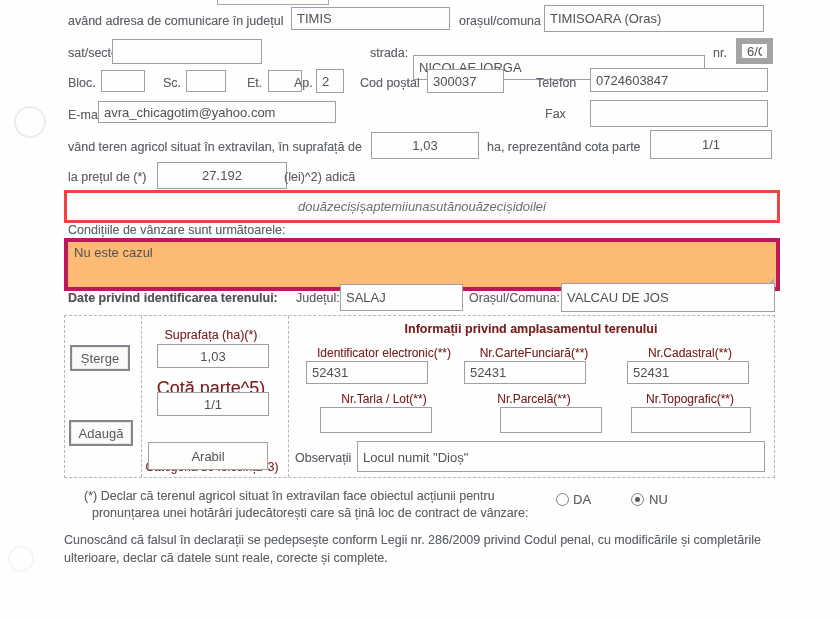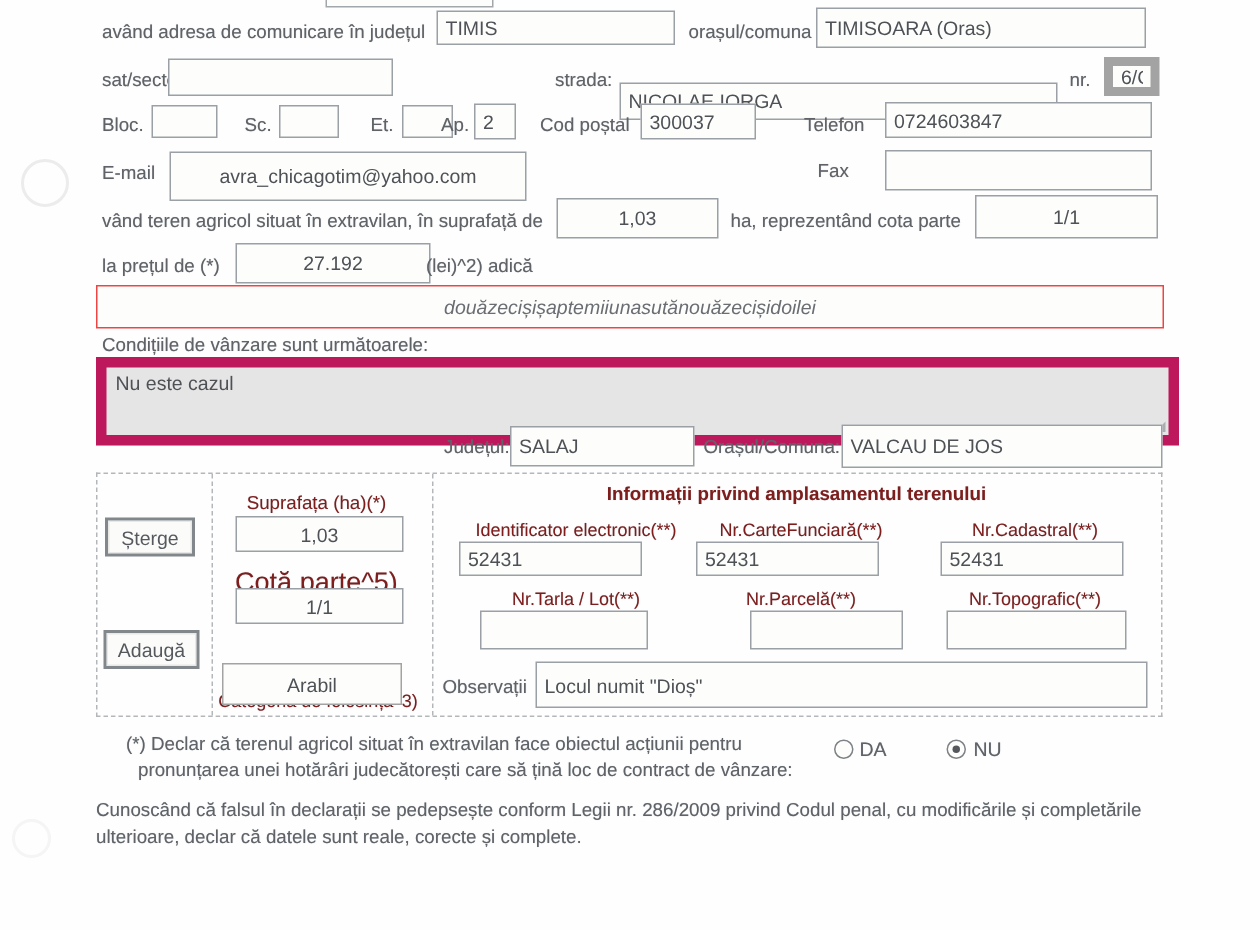--- a/index.html
+++ b/index.html
@@ -12,24 +12,24 @@
   .lbl{position:absolute;font-size:12.5px;color:#5f6368;white-space:nowrap;
        text-shadow:0 0 0.5px rgba(110,115,120,.55);}
   .bold{font-weight:bold;color:#4f5357;}
   .box{position:absolute;border:1px solid #9aa0a5;background:#fdfdfc;
        font-family:"Liberation Sans","DejaVu Sans",sans-serif;
        font-size:13px;color:#4e5256;padding:0 5px;box-sizing:border-box;
        outline:none;}
   .box.center{text-align:center;}
   .box.dark{border:6px solid #a3a3a3;}
   .frag{position:absolute;border:1px solid #a2a7ab;background:#fdfdfc;}
-  .wordsbox{position:absolute;border:1px solid #ef4444;background:#fdfdfc;
+  .wordsbox{position:absolute;border:3px solid #ef4444;background:#fdfdfc;
        display:flex;align-items:center;justify-content:center;}
   .wordsbox span{font-style:italic;font-size:13px;color:#6a6e72;}
-  .condbox{position:absolute;border:7px solid #be185d;background:#e5e5e5;}
+  .condbox{position:absolute;border:4px solid #be185d;background:#fdba74;}
   .condbox textarea{width:100%;height:100%;border:none;background:transparent;
        font-family:"Liberation Sans","DejaVu Sans",sans-serif;font-size:13px;
        color:#4e5256;padding:3px 6px;box-sizing:border-box;resize:none;outline:none;}
   .resize-handle{position:absolute;right:2px;bottom:2px;width:0;height:0;
        border-left:7px solid transparent;border-bottom:7px solid #a9adb0;}
   .table{position:absolute;left:64px;top:315px;width:711px;height:163px;
        border:1px dashed #b3b7ba;box-sizing:border-box;}
   .vline{position:absolute;top:0;bottom:0;width:0;border-left:1px dashed #b3b7ba;}
   .btn{position:absolute;border:2px solid #82878b;background:#fbfbfa;
        font-family:"Liberation Sans","DejaVu Sans",sans-serif;
@@ -74,21 +74,21 @@
   <div class="lbl" style="left:247px;top:76px;">Et.</div>
   <input class="box" style="left: 268px; top: 70px; width: 34px; height: 22px;" value="">
   <div class="lbl" style="left:294px;top:76px;text-align:right;">Ap.</div>
   <input class="box" style="left: 316px; top: 69px; width: 28px; height: 24px;" value="2">
   <div class="lbl" style="left:360px;top:76px;">Cod poștal</div>
   <input class="box" style="left: 427px; top: 69px; width: 77px; height: 24px;" value="300037">
   <div class="lbl" style="left:536px;top:76px;">Telefon</div>
   <input class="box" style="left: 590px; top: 68px; width: 178px; height: 24px;" value="0724603847">
 
   <div class="lbl" style="left:68px;top:108px;">E-mail</div>
-  <input class="box" style="left: 113px; top: 101px; width: 238px; height: 33px; text-align: center;" value="avra_chicagotim@yahoo.com">
+  <input class="box" style="left: 98px; top: 101px; width: 238px; height: 22px;" value="avra_chicagotim@yahoo.com">
   <div class="lbl" style="left:545px;top:107px;">Fax</div>
   <input class="box" style="left: 590px; top: 100px; width: 178px; height: 27px;" value="">
 
   <div class="lbl" style="left:68px;top:140px;">vând teren agricol situat în extravilan, în suprafață de</div>
   <input class="box center" style="left: 371px; top: 132px; width: 108px; height: 27px;" value="1,03">
   <div class="lbl" style="left:487px;top:140px;">ha, reprezentând cota parte</div>
   <input class="box center" style="left: 650px; top: 130px; width: 122px; height: 29px;" value="1/1">
 
   <div class="lbl" style="left:68px;top:170px;">la prețul de (*)</div>
   <input class="box center" style="left: 157px; top: 162px; width: 130px; height: 27px;" value="27.192">
@@ -97,20 +97,21 @@
   <div class="wordsbox" style="left:64px;top:190px;width:710px;height:27px;">
     <span>douăzecișișaptemiiunasutănouăzecișidoilei</span>
   </div>
 
   <div class="lbl" style="left:68px;top:223px;">Condițiile de vânzare sunt următoarele:</div>
   <div class="condbox" style="left:64px;top:238px;width:708px;height:45px;">
     <textarea style="">Nu este cazul</textarea>
     <div class="resize-handle"></div>
   </div>
 
+  <div class="lbl bold" style="left:68px;top:291px;">Date privind identificarea terenului:</div>
   <div class="lbl" style="left:296px;top:291px;">Județul:</div>
   <input class="box" style="left: 340px; top: 284px; width: 123px; height: 27px;" value="SALAJ">
   <div class="lbl" style="left:469px;top:291px;">Orașul/Comuna:</div>
   <input class="box" style="left: 561px; top: 283px; width: 214px; height: 29px;" value="VALCAU DE JOS">
 
   <div class="table">
     <div class="vline" style="left:76px;"></div>
     <div class="vline" style="left:223px;"></div>
   </div>
 

